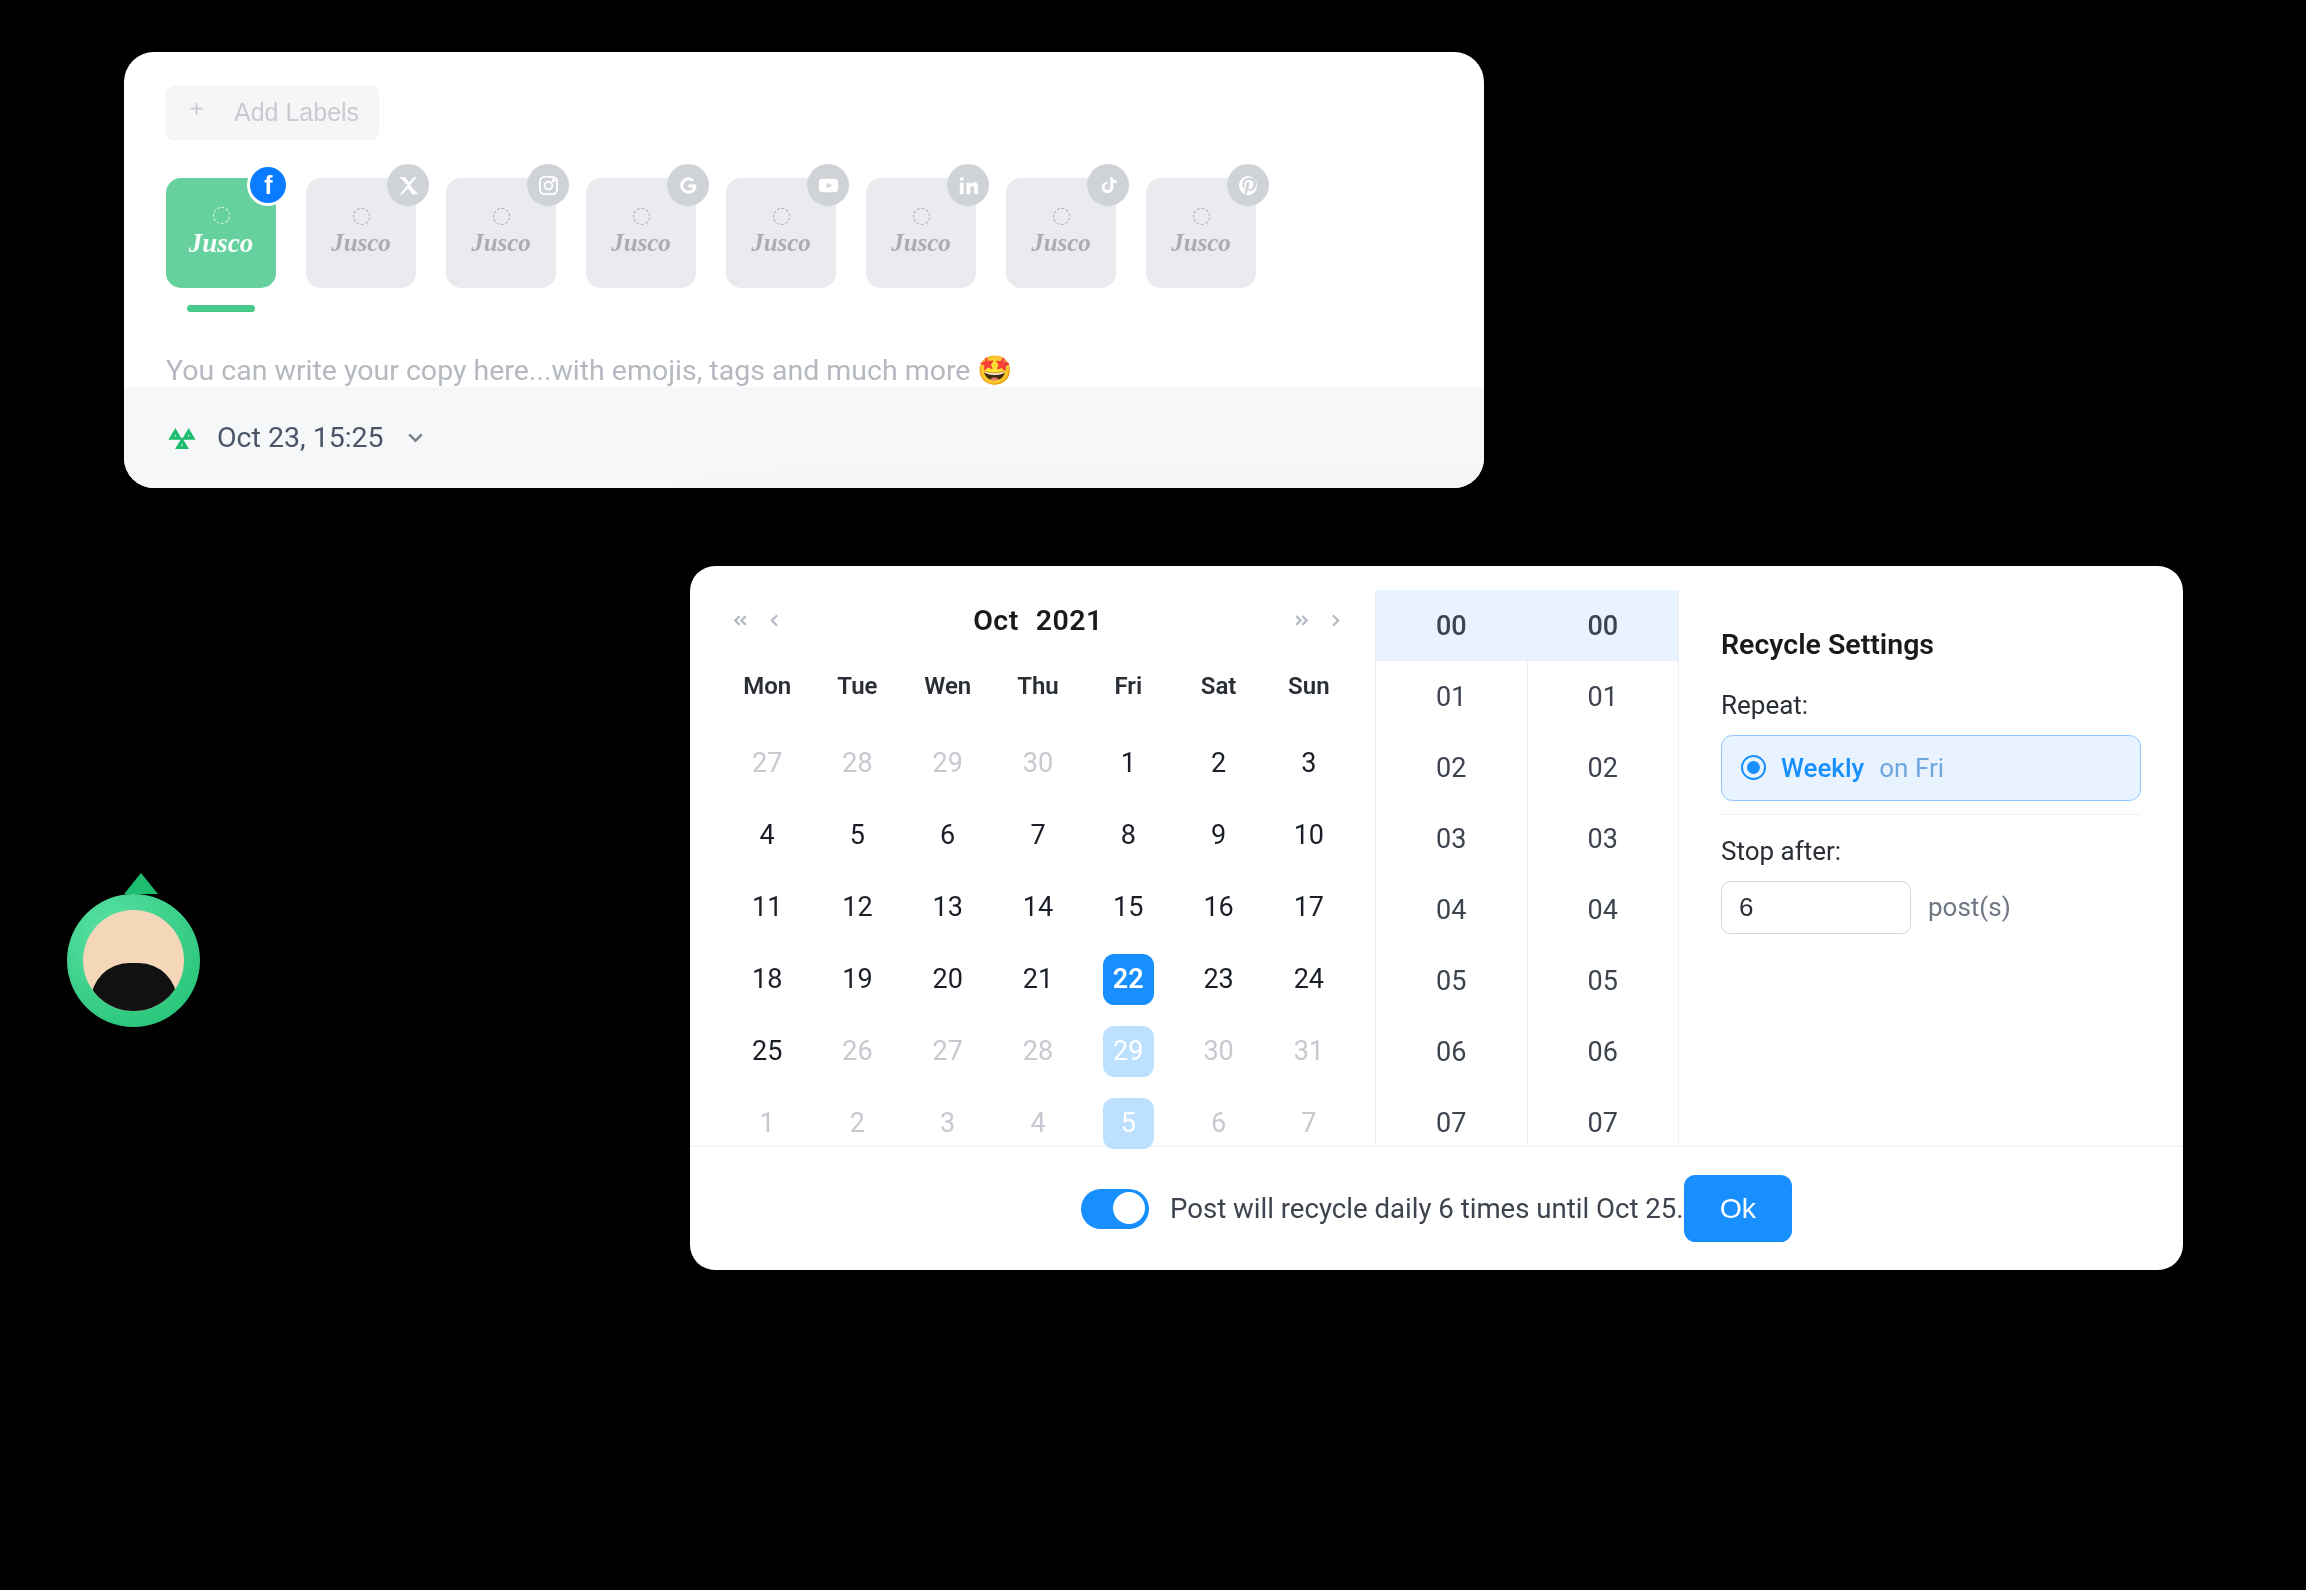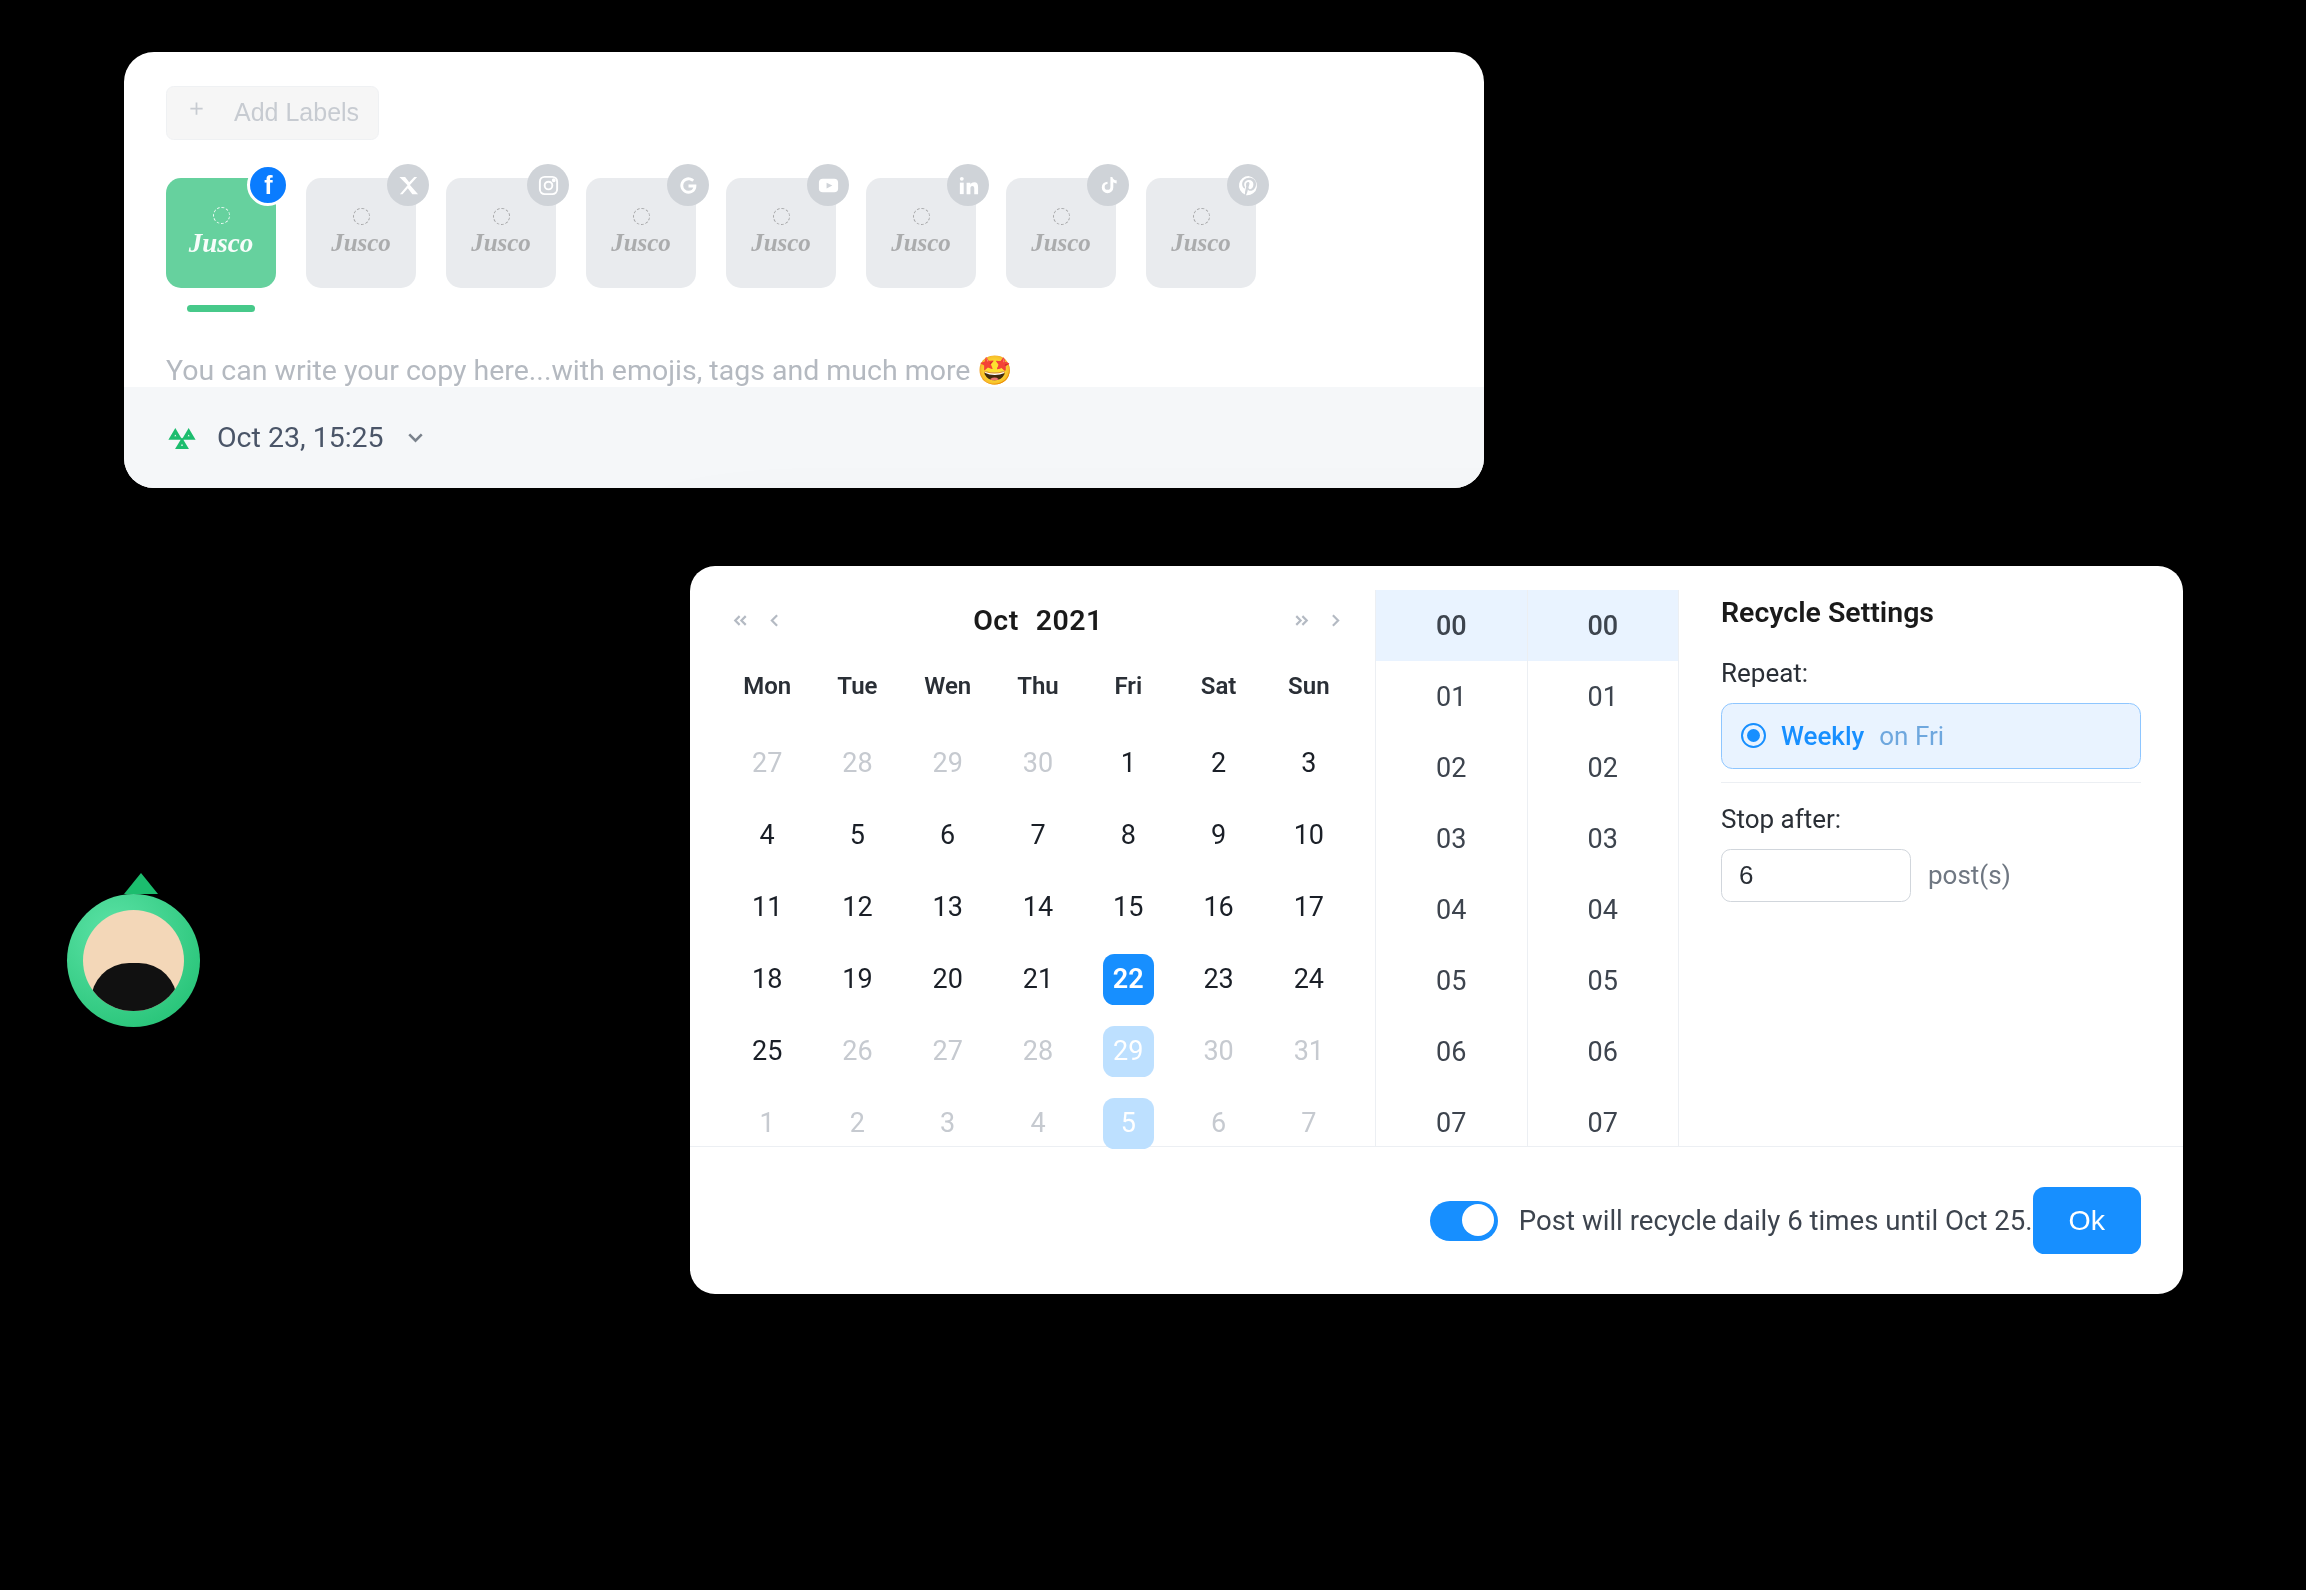--- a/index.html
+++ b/index.html
@@ -152,21 +152,21 @@
   .cal-cell .pill { width:51px; height:51px; border-radius:11.4px; display:flex; align-items:center; justify-content:center; }
   .cal-cell.selected .pill { background:#178fff; color:#fff; font-weight:600; }
   .cal-cell.hl .pill { background:#bde0ff; color:#fff; }
 
   .time { flex:0 0 304px; border-left:1px solid #eceff3; border-right:1px solid #eceff3; display:flex;margin-top:24px; }
   .time-col { flex:1; overflow:hidden; }
   .time-col .row { height:71px; display:flex; align-items:center; justify-content:center; font-size:27px; color:#3d444e; cursor:pointer; }
   .time-col .row.sel { background:#e9f3ff; font-weight:500; }
   .time-col + .time-col { border-left:1px solid #eceff3; }
 
-  .recycle { flex:1; padding: 30px 42px 0 42px; }
+  .recycle { flex:1; padding: 30px 42px 0 42px; margin-top: 32px; }
   .recycle h3 { font-size:28.5px; font-weight:600; margin-bottom:28.5px; }
   .label { font-size:26px; color:#2a2f36; margin: 3.8px 0 15px; }
   .radio {
     display:flex; align-items:center; gap:15px;
     padding: 17px 19px; border-radius:11.4px;
     font-size:26px; cursor:pointer;
   }
   .radio .disc { width:25px; height:25px; border:2.4px solid #d1d6dc; border-radius:50%; display:flex; align-items:center; justify-content:center; }
   .radio.checked { background:#e9f3ff; border:1.9px solid #8ec6ff; color:#178fff; font-weight:500;text-align:center; }
   .radio.checked .disc { border-color:#178fff; }
@@ -177,22 +177,22 @@
 
   .stop-row { display:flex; align-items:center; gap:17px; }
   .stop-row input {
     width:190px; height:53px; border:1.4px solid #d1d6dc; border-radius:9.5px;
     font-size:26px; padding:0 17px; color:#2a2f36;
   }
   .stop-row span { font-size:26px; color:#6f7782; }
 
   .sched-footer {
     border-top:1px solid #eceff3;
-    padding: 40px 42px;
-    display:flex; align-items:center; justify-content:flex-end;
+    padding: 28px 42px;
+    display:flex; align-items:center; justify-content:center;
   }
   .toggle-wrap { display:flex; align-items:center; gap:21px; }
   .toggle { width:68px; height:40px; background:#178fff; border-radius:20px; position:relative; cursor:pointer; }
   .toggle::after { content:""; position:absolute; top:3.8px; right:3.8px; width:32px; height:32px; background:#fff; border-radius:50%; }
   .footer-text { font-size:27.6px; color:#3d444e; }
   .ok-btn { background:#178fff; color:#fff; font-size:28.5px; font-weight:500; border:none; border-radius:11.4px; padding:17px 36px; cursor:pointer; }
 
 </style>
 </head>
 <body>

